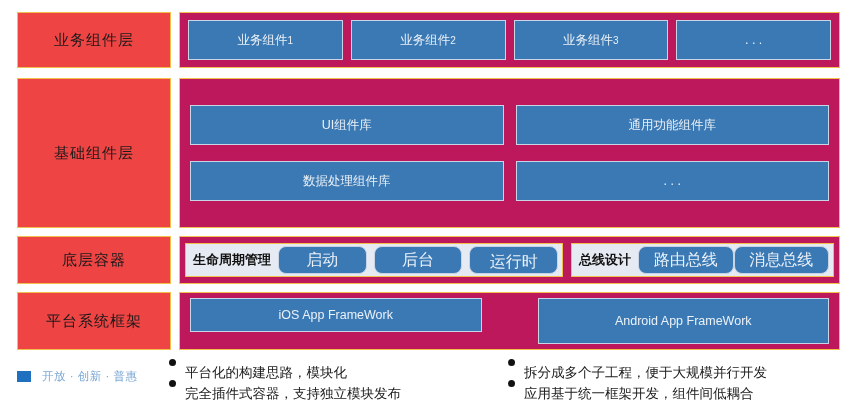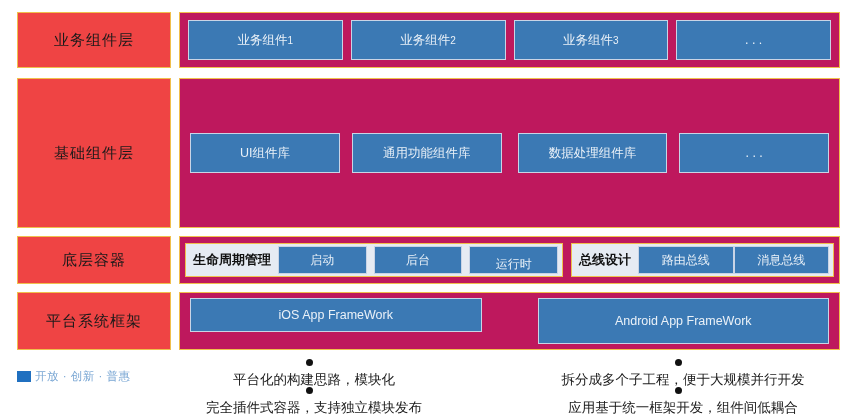--- a/index.html
+++ b/index.html
@@ -42,21 +42,21 @@
     background: #3b79b4;
     border: 1px solid #c9d4e6;
     display: flex;
     align-items: center;
     justify-content: center;
     color: #eaf1f8;
     font-size: 12.5px;
     white-space: nowrap;
     box-sizing: border-box;
   }
-  .blue-box.sm { font-size: 12px; }
+  .blue-box.sm { font-size: 16px; border-radius: 8px; }
 
   .sub-group {
     border: 1px solid #f0bf4c;
     background: #e6ebf3;
     display: flex;
     align-items: center;
     box-sizing: border-box;
     height: 34px;
   }
   .sub-group-label {
@@ -77,26 +77,25 @@
   }
   .footer-slogan {
     color: #7aa7d4;
     font-size: 11.5px;
     letter-spacing: 0.5px;
     white-space: nowrap;
   }
   .bullet-list { list-style: none; margin: 0; padding: 0; }
   .bullet-item {
     display: flex;
-    align-items: center;
+    align-items: flex-start;
     font-size: 13.5px;
     color: #1a1a1a;
     line-height: 21px;
     white-space: nowrap;
-    flex-direction: column;
   }
   .bullet-dot {
     width: 7px;
     height: 7px;
     border-radius: 50%;
     background: #111;
     margin-right: 9px;
     flex: 0 0 auto;
     position: relative;
     top: -3px;
@@ -126,21 +125,21 @@
     <div class="blue-box" style="flex:1; height:40px;">
       <span>. . .</span>
     </div>
   </div>
 </div>
 
 <div class="abs layer-label" style="left:17px; top:78px; width:154px; height:150px;">
   <span>基础组件层</span>
 </div>
 
-<div class="abs layer-body" style="left:179px; top:78px; width:661px; height:150px; padding:16px 10px; flex-direction:row; justify-content:center; gap:16px;">
+<div class="abs layer-body" style="left:179px; top:78px; width:661px; height:150px; padding:16px 10px; flex-direction:column; justify-content:center; gap:16px;">
   <div style="display:flex; gap:12px; width:100%;">
     <div class="blue-box" style="flex:1; height:40px;">
       <span>UI组件库</span>
     </div>
     <div class="blue-box" style="flex:1; height:40px;">
       <span>通用功能组件库</span>
     </div>
   </div>
   <div style="display:flex; gap:12px; width:100%;">
     <div class="blue-box" style="flex:1; height:40px;">
@@ -197,21 +196,21 @@
   <div style="display:flex; gap:56px; width:100%;">
     <div class="blue-box" style="flex:1; height:34px;">
       <span>iOS  App  FrameWork</span>
     </div>
     <div class="blue-box" style="flex:1; height:46px;">
       <span>Android  App  FrameWork</span>
     </div>
   </div>
 </div>
 
-<div class="abs" style="left:17px; top:369px; display:flex; align-items:center; gap:4px;">
+<div class="abs" style="left:17px; top:369px; display:flex; align-items:center; gap:11px;">
   <div class="footer-logo-mark"></div>
   <div class="footer-slogan">开放 · 创新 · 普惠</div>
 </div>
 
 <div class="abs" style="left:169px; top:362px; width:290px;">
   <ul class="bullet-list">
     <li class="bullet-item">
       <span class="bullet-dot"></span>
       <span>平台化的构建思路，模块化</span>
     </li>

